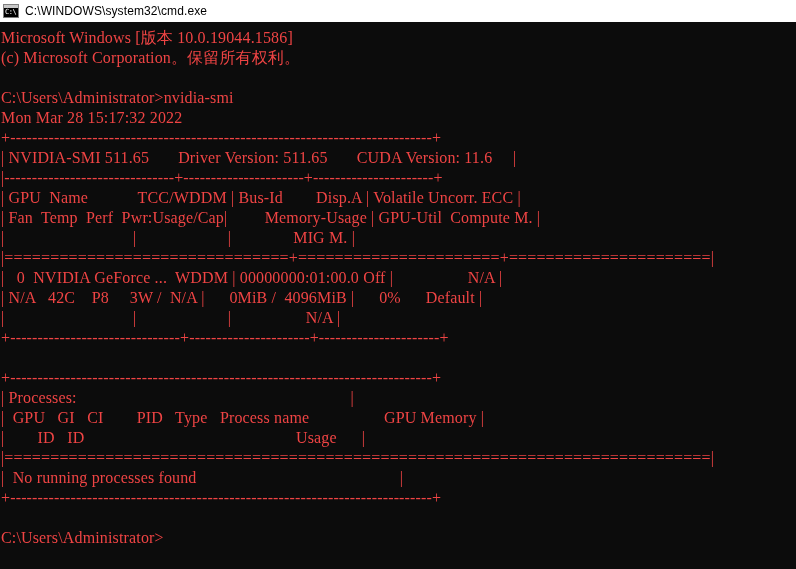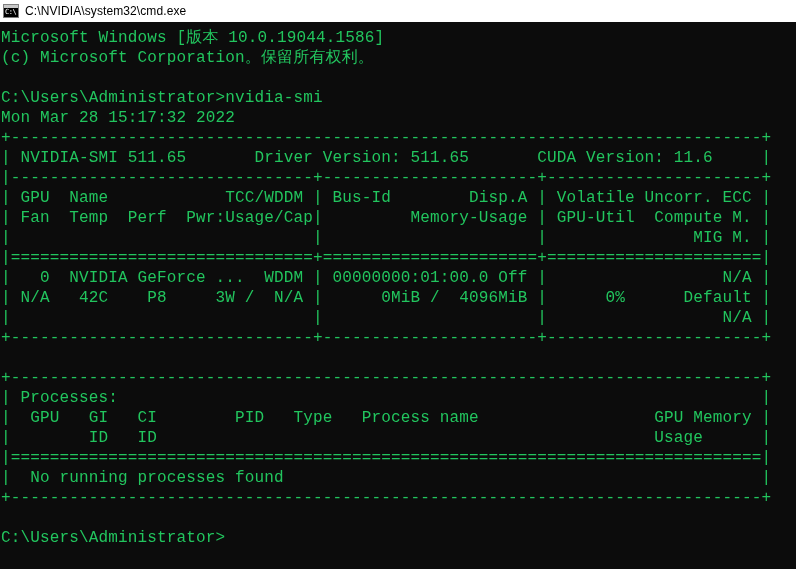--- a/index.html
+++ b/index.html
@@ -76,41 +76,41 @@
   #console {
     flex: 1 1 auto;
     background: #0c0c0c;
     padding: 6px 0 0 0;
     box-sizing: border-box;
     overflow: hidden;
   }
   #console-text {
     margin: 0;
     padding: 0 0 0 1px;
-    color: #22c55e;
-    font-family: Liberation Mono, monospace;
+    color: #ef4444;
+    font-family: Liberation Serif, serif;
     font-size: 16px;
     line-height: 20px;
     letter-spacing: 0.15px;
     white-space: pre;
     tab-size: 8;
   }
 </style>
 </head>
 <body>
 
 <div id="window">
 
   <div id="titlebar">
     <span id="app-icon">
       <span class="ic-frame"></span>
       <span class="ic-bar"></span>
       <span class="ic-prompt">C:\</span>
     </span>
-    <span id="title-text">C:\NVIDIA\system32\cmd.exe</span>
+    <span id="title-text">C:\WINDOWS\system32\cmd.exe</span>
   </div>
 
   <div id="console">
     <pre id="console-text">Microsoft Windows [版本 10.0.19044.1586]
 (c) Microsoft Corporation。保留所有权利。
 
 C:\Users\Administrator&gt;nvidia-smi
 Mon Mar 28 15:17:32 2022
 +-----------------------------------------------------------------------------+
 | NVIDIA-SMI 511.65       Driver Version: 511.65       CUDA Version: 11.6     |

